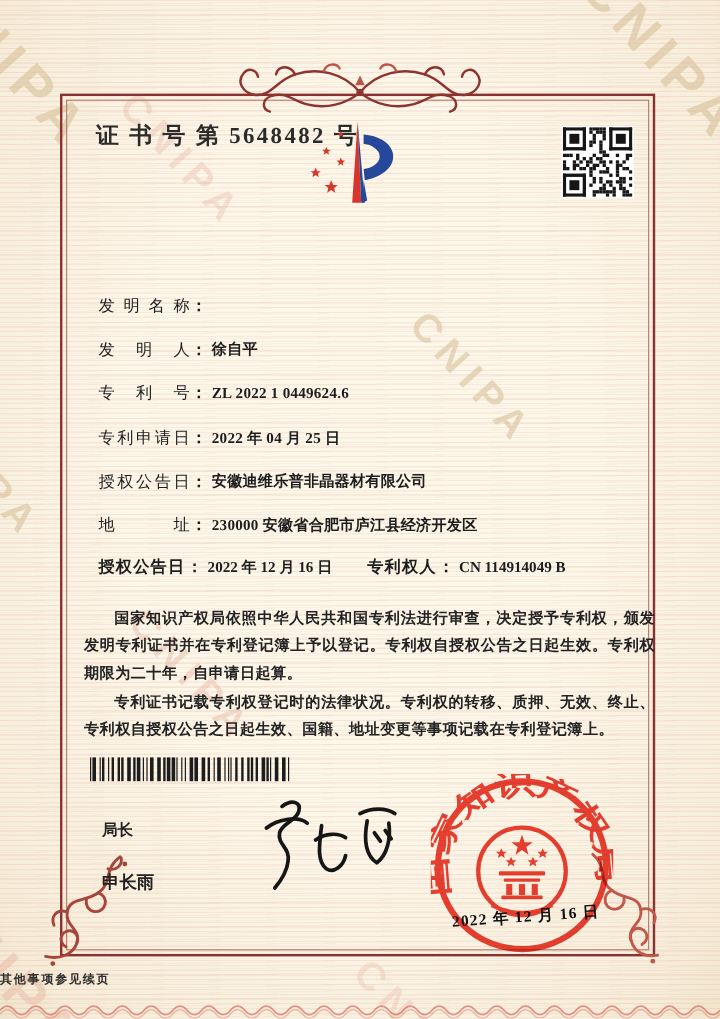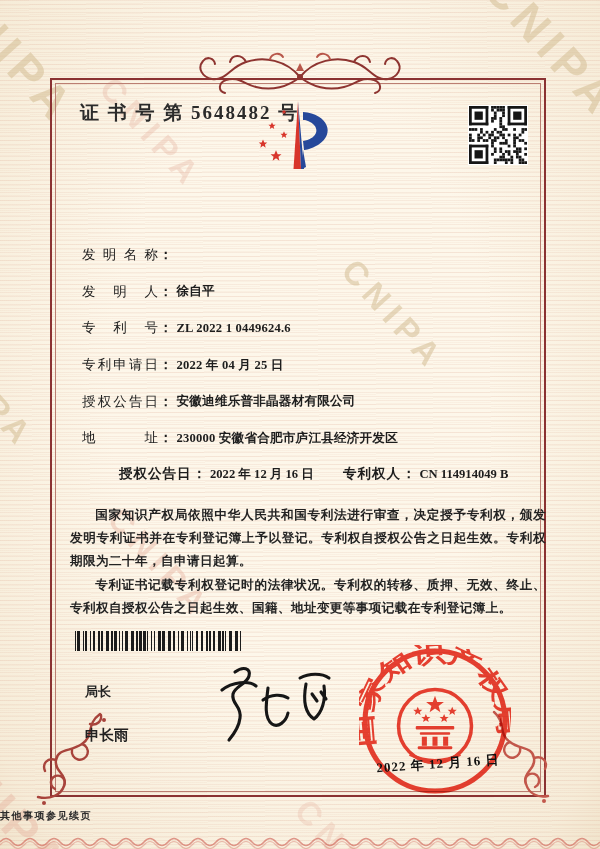--- a/index.html
+++ b/index.html
@@ -50,21 +50,21 @@
     font-size:30px;font-weight:700;letter-spacing:13px;text-indent:13px;color:#111;
   }
   .fields{position:absolute;left:82px;top:237px;right:48px;}
   .frow{height:36.6px;display:flex;align-items:center;white-space:nowrap;}
   .flabel{
     display:inline-block;width:76px;font-size:13.5px;font-weight:400;
     text-align:justify;text-align-last:justify;text-justify:inter-character;
   }
   .fcolon{font-size:13.5px;font-weight:600;margin:0 4px 0 1px;}
   .fvalue{font-size:12.6px;font-weight:700;letter-spacing:.2px;}
-  .grant-row{position:absolute;left:82px;top:464px;display:flex;white-space:nowrap;align-items:center;margin-left:37px;}
+  .grant-row{position:absolute;left:82px;top:464px;display:flex;white-space:nowrap;align-items:center;}
   .grant-left{width:224px;}
   .glabel{font-size:13.5px;font-weight:600;letter-spacing:1px;}
   .gvalue{font-size:12.6px;font-weight:700;}
   .paras{position:absolute;left:70px;top:488px;width:476px;margin-top:16px;}
   .paras p{
     margin:0;text-indent:2em;font-size:12.6px;line-height:1.84;
     font-weight:600;text-align:justify;color:#232323;letter-spacing:.4px;
   }
   .barcode{position:absolute;left:75px;top:631px;width:170px;height:21px;}
   .signer-title{

